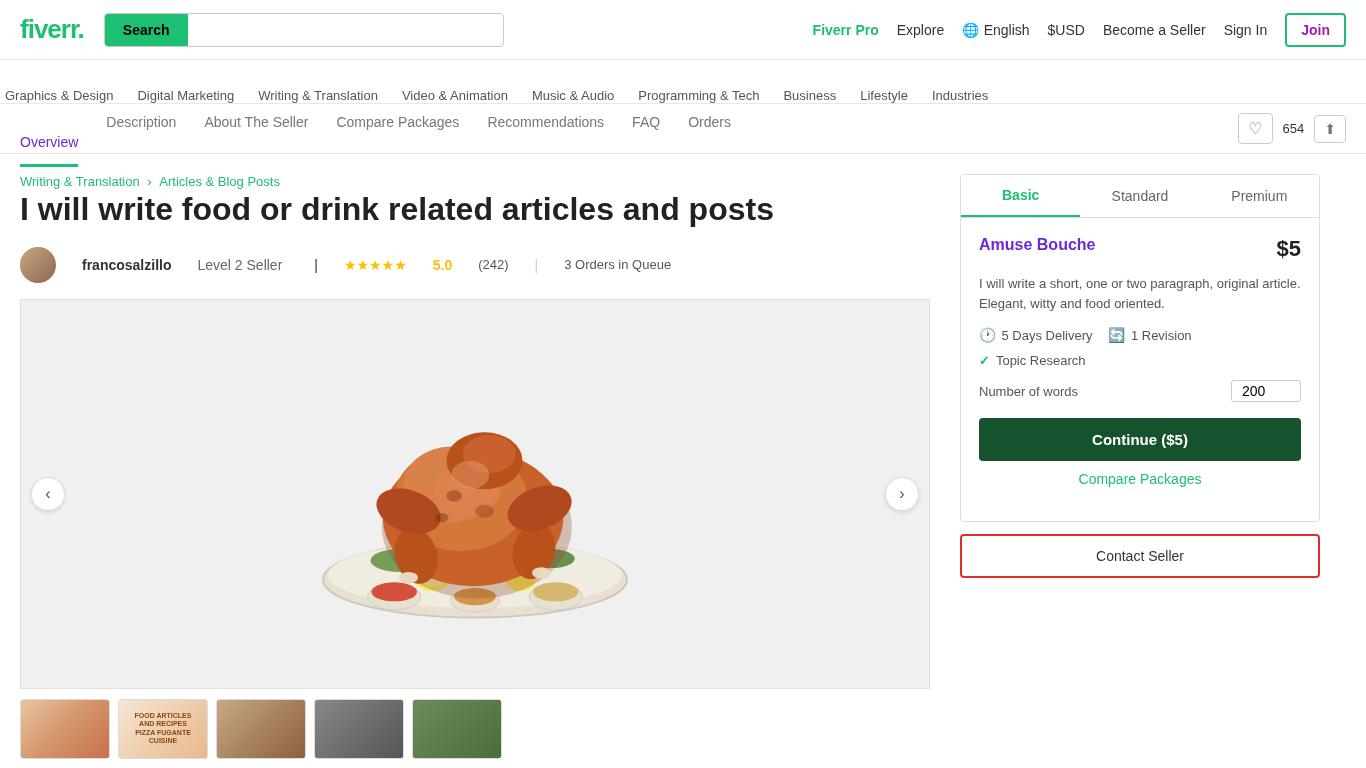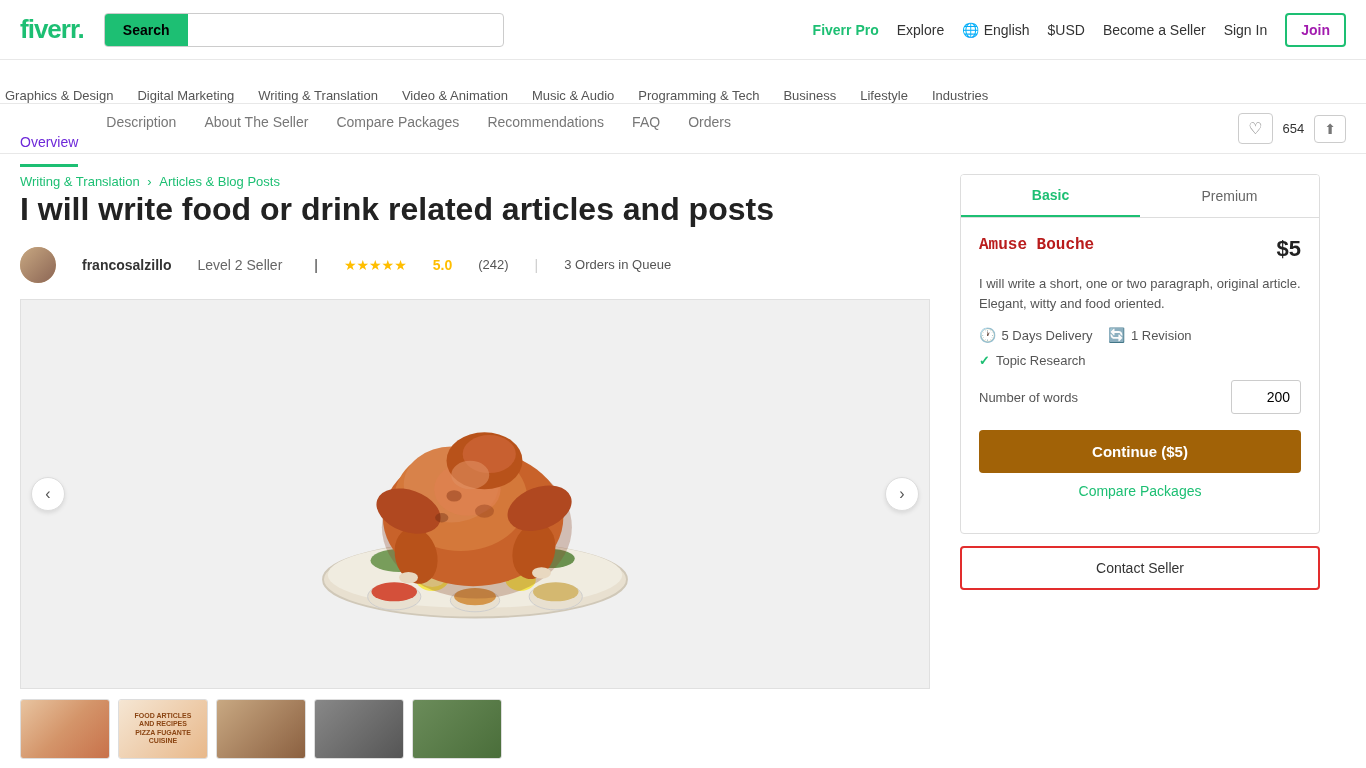--- a/index.html
+++ b/index.html
@@ -75,32 +75,32 @@
     .thumb-4 { background: linear-gradient(135deg, #888, #555); }
     .thumb-5 { background: linear-gradient(135deg, #6b8c5a, #4a6e3a); }
 
     
     .package-card { border: 1px solid #ddd; border-radius: 4px; overflow: hidden; }
     .package-tabs { display: flex; border-bottom: 1px solid #ddd; }
     .pkg-tab { flex: 1; padding: 12px; text-align: center; font-size: 14px; color: #666; cursor: pointer; background: #fff; border: none; }
     .pkg-tab.active { color: #1dbf73; border-bottom: 2px solid #1dbf73; font-weight: 600; }
     .pkg-body { padding: 18px; }
     .pkg-header { display: flex; justify-content: space-between; align-items: flex-start; margin-bottom: 12px; }
-    .pkg-name { font-size: 16px; font-weight: 700; color: #b91c1c; font-family: Liberation Mono, monospace; }
+    .pkg-name { font-size: 16px; font-weight: 700; color: #6d28d9; }
     .pkg-price { font-size: 22px; font-weight: 700; color: #222; }
     .pkg-desc { font-size: 13px; color: #555; line-height: 1.5; margin-bottom: 14px; }
     .pkg-details { display: flex; gap: 16px; margin-bottom: 10px; }
     .pkg-detail { display: flex; align-items: center; gap: 5px; font-size: 13px; color: #555; }
     .detail-icon { font-size: 14px; color: #888; }
     .pkg-feature { display: flex; align-items: center; gap: 6px; font-size: 13px; color: #555; margin-bottom: 12px; }
     .feature-check { color: #1dbf73; font-weight: 700; }
     .word-count { display: flex; align-items: center; justify-content: space-between; margin-bottom: 16px; }
     .word-count-label { font-size: 13px; color: #555; }
-    .word-count-input { border: 1px solid #ccc; border-radius: 3px; padding: 8px 10px; font-size: 14px; width: 70px; text-align: right; outline: none; }
-    .continue-btn { width: 100%; padding: 13px; background: #a16207; color: white; border: none; border-radius: 4px; font-size: 15px; font-weight: 600; cursor: pointer; margin-bottom: 10px; }
+    .word-count-input { border: 1px solid #ccc; border-radius: 3px; padding: 2px 10px; font-size: 14px; width: 70px; text-align: left; outline: none; }
+    .continue-btn { width: 100%; padding: 13px; background: #14532d; color: white; border: none; border-radius: 4px; font-size: 15px; font-weight: 600; cursor: pointer; margin-bottom: 10px; }
     .compare-link { display: block; text-align: center; color: #1dbf73; font-size: 14px; text-decoration: none; cursor: pointer; margin-bottom: 16px; }
     .contact-seller-btn { width: 100%; padding: 12px; background: white; color: #333; border: 2px solid #e22d2d; border-radius: 4px; font-size: 14px; font-weight: 500; cursor: pointer; }
 
     
     ::-webkit-scrollbar { width: 8px; }
     ::-webkit-scrollbar-track { background: #f1f1f1; }
     ::-webkit-scrollbar-thumb { background: #ccc; }
   </style>
 </head>
 <body>
@@ -252,20 +252,21 @@
         <div class="thumb-inner thumb-5"></div>
       </div>
     </div>
   </div>
 
   <div class="right">
     <div class="package-card">
 
       <div class="package-tabs">
         <button class="pkg-tab active">Basic</button>
+        <button class="pkg-tab">Standard</button>
         <button class="pkg-tab">Premium</button>
       </div>
 
       <div class="pkg-body">
         <div class="pkg-header">
           <span class="pkg-name">Amuse Bouche</span>
           <span class="pkg-price">$5</span>
         </div>
         <p class="pkg-desc">I will write a short, one or two paragraph, original article. Elegant, witty and food oriented.</p>
         <div class="pkg-details">

